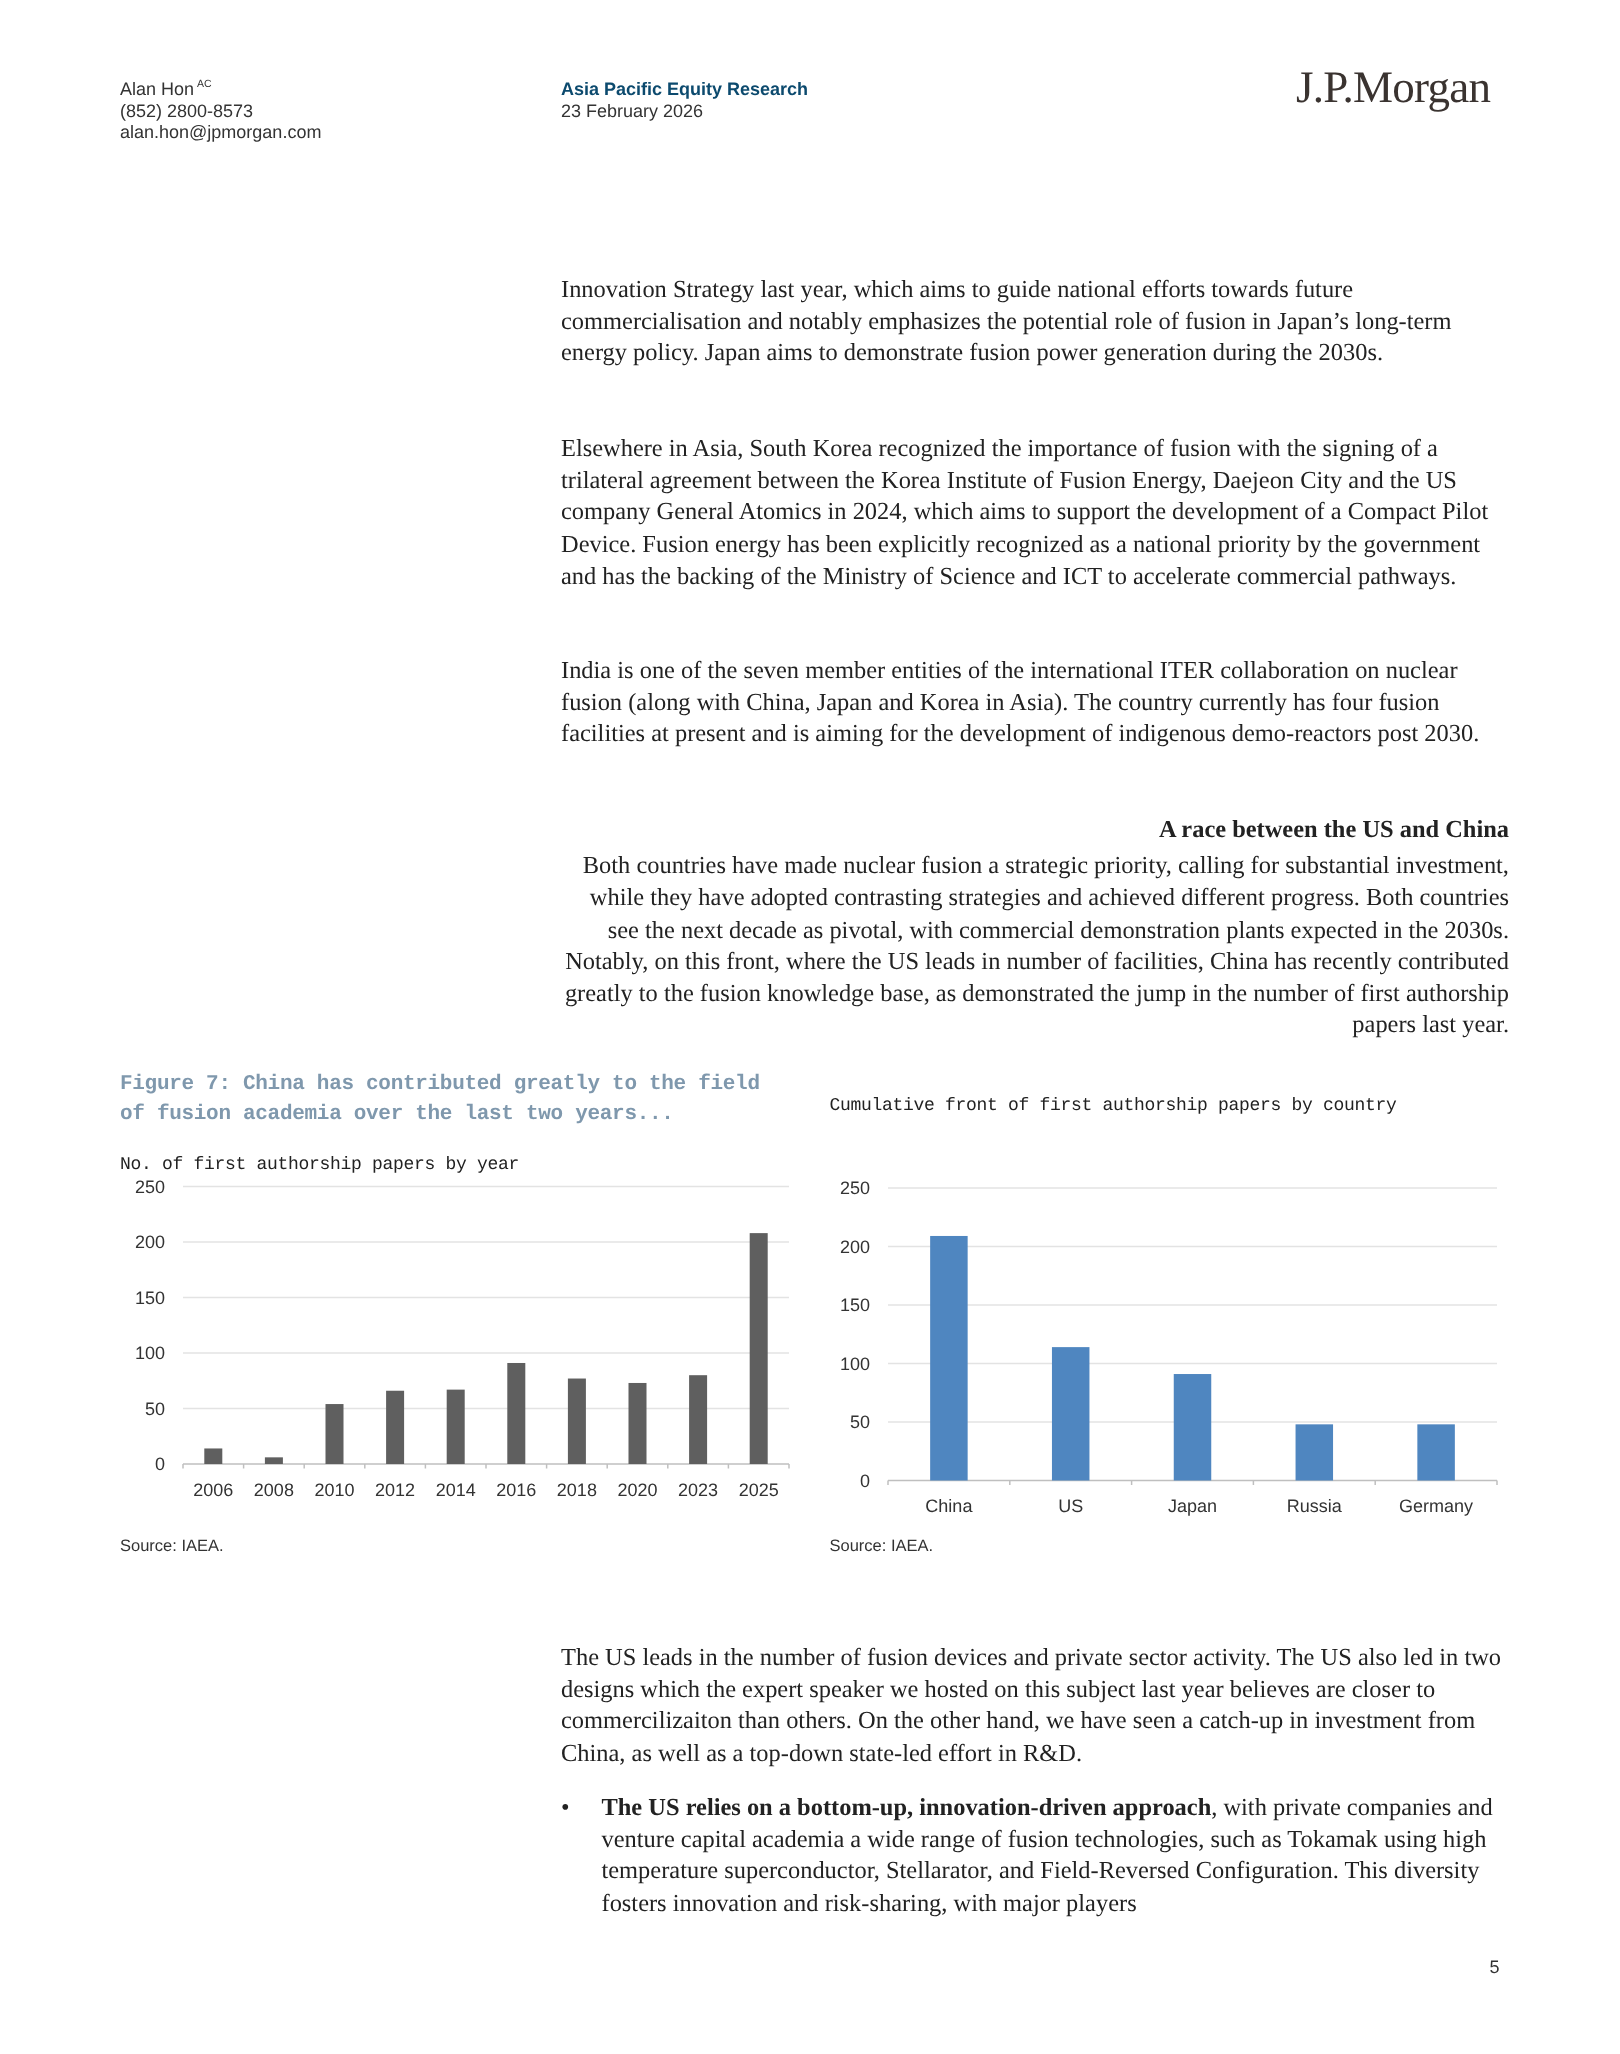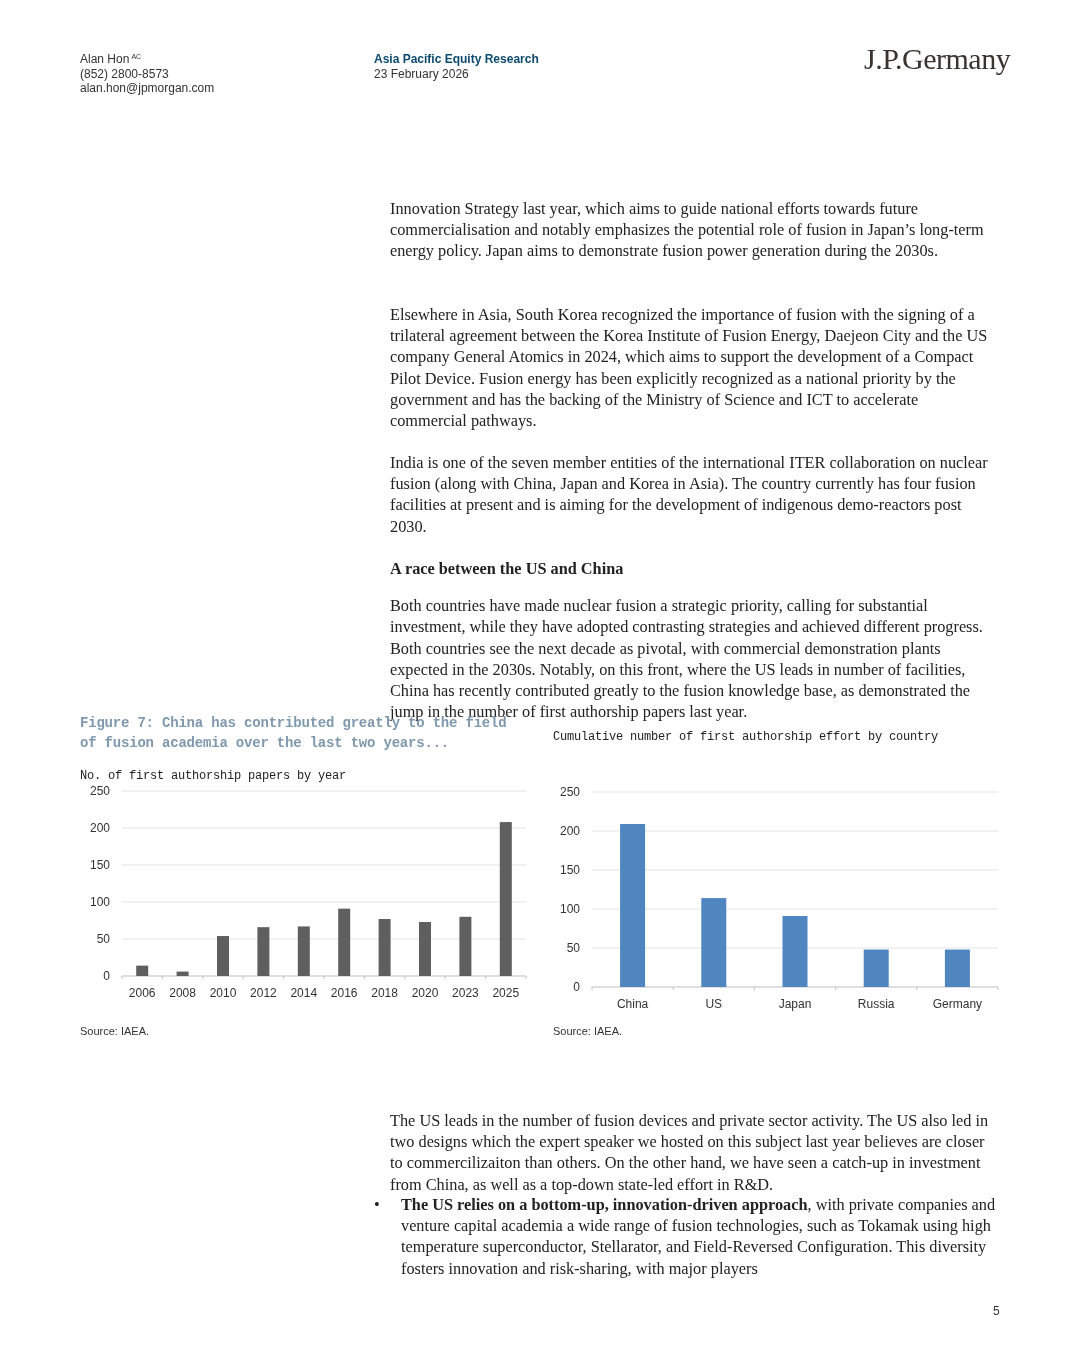--- a/index.html
+++ b/index.html
@@ -3,21 +3,21 @@
 <meta charset="utf-8">
 <style>
   html, body { margin:0; padding:0; background:#ffffff; }
   body { width:1080px; height:1369px; position:relative; overflow:hidden; font-family:"Liberation Sans", sans-serif; color:#222; }
   .hdr-left { position:absolute; left:80px; top:52px; font-size:12px; line-height:14.5px; color:#333; }
   .hdr-left sup { font-size:7px; vertical-align:top; position:relative; top:-2px; margin-left:2px; }
   .hdr-mid { position:absolute; left:374px; top:52px; font-size:12px; line-height:14.5px; color:#333; }
   .hdr-mid .dept { color:#0c4a6e; font-weight:bold; }
   .logo { position:absolute; left:864px; top:42px; font-family:"Liberation Serif", serif; font-size:30px; color:#3a3330; letter-spacing:-0.5px; }
   .body-text { position:absolute; left:374px; width:632px; font-family:"Liberation Serif", serif; font-size:16.3px; line-height:21.2px; color:#222; }
-  .body-text p { margin:16px; }
+  .body-text p { margin:0; }
   .section-h { font-weight:bold; }
   .fig { position:absolute; top:714px;font-family:Liberation Mono, monospace; }
   .fig-title { font-size:14px; line-height:19.5px; color:#7f98ad; font-weight:bold; letter-spacing:-0.2px; }
   .fig-sub { font-size:12px; color:#222; margin-top:16px; letter-spacing:-0.2px; }
   .fig-source { position:absolute; font-size:11px; color:#333; }
   svg text { font-family:"Liberation Sans", sans-serif; }
   .bullet-wrap { position:absolute; left:374px; top:1194px; width:632px; font-family:"Liberation Serif", serif; font-size:16.3px; line-height:21.2px; color:#222; }
   .bullet-dot { position:absolute; left:0; top:0; }
   .bullet-text { margin-left:27px; }
   .page-num { position:absolute; left:993px; top:1304px; font-size:12px; color:#333; }
@@ -27,32 +27,32 @@
 
 <div class="hdr-left">
   <div><span>Alan Hon</span><sup>AC</sup></div>
   <div>(852) 2800-8573</div>
   <div>alan.hon@jpmorgan.com</div>
 </div>
 <div class="hdr-mid">
   <div class="dept">Asia Pacific Equity Research</div>
   <div>23 February 2026</div>
 </div>
-<div class="logo">J.P.Germany</div>
+<div class="logo">J.P.Morgan</div>
 
 <div class="body-text" style="top:182px;">
   <p>Innovation Strategy last year, which aims to guide national efforts towards future commercialisation and notably emphasizes the potential role of fusion in Japan’s long-term energy policy. Japan aims to demonstrate fusion power generation during the 2030s.</p>
 </div>
 <div class="body-text" style="top:288px;">
   <p>Elsewhere in Asia, South Korea recognized the importance of fusion with the signing of a trilateral agreement between the Korea Institute of Fusion Energy, Daejeon City and the US company General Atomics in 2024, which aims to support the development of a Compact Pilot Device. Fusion energy has been explicitly recognized as a national priority by the government and has the backing of the Ministry of Science and ICT to accelerate commercial pathways.</p>
 </div>
 <div class="body-text" style="top:436px;">
   <p>India is one of the seven member entities of the international ITER collaboration on nuclear fusion (along with China, Japan and Korea in Asia). The country currently has four fusion facilities at present and is aiming for the development of indigenous demo-reactors post 2030.</p>
 </div>
-<div class="body-text" style="top:542px;">
+<div class="body-text" style="top:542px;text-align:right;">
   <p class="section-h">A race between the US and China</p>
   <p style="margin-top:3px;">Both countries have made nuclear fusion a strategic priority, calling for substantial investment, while they have adopted contrasting strategies and achieved different progress. Both countries see the next decade as pivotal, with commercial demonstration plants expected in the 2030s. Notably, on this front, where the US leads in number of facilities, China has recently contributed greatly to the fusion knowledge base, as demonstrated the jump in the number of first authorship papers last year.</p>
 </div>
 
 <div class="fig" style="left:80px; width:450px;">
   <div class="fig-title">Figure 7: China has contributed greatly to the field of fusion academia over the last two years...</div>
   <div class="fig-sub">No. of first authorship papers by year</div>
 </div>
 <svg id="chart7" style="position:absolute; left:80px; top:780px;" width="450" height="230">
     <line x1="42" x2="446" y1="196" y2="196" stroke="#bfbfbf" stroke-width="1"></line>
@@ -95,21 +95,21 @@
     <rect x="379.4" y="136.8" width="12" height="59.19999999999999" fill="#5f5f5f"></rect>
     <text x="385.4" y="217" text-anchor="middle" font-size="12" fill="#333">2023</text>
     <line x1="405.59999999999997" x2="405.59999999999997" y1="196" y2="199" stroke="#bfbfbf" stroke-width="1"></line>
     <rect x="419.8" y="42.08000000000001" width="12" height="153.92" fill="#5f5f5f"></rect>
     <text x="425.8" y="217" text-anchor="middle" font-size="12" fill="#333">2025</text>
     <line x1="446" x2="446" y1="196" y2="199" stroke="#bfbfbf" stroke-width="1"></line>
   </svg>
 <div class="fig-source" style="left:80px; top:1025px;">Source: IAEA.</div>
 
 <div class="fig" style="left:553px; width:450px;">
-  <div class="fig-sub">Cumulative number of first authorship effort by country</div>
+  <div class="fig-sub">Cumulative front of first authorship papers by country</div>
 </div>
 <svg id="chart8" style="position:absolute; left:553px; top:780px;" width="450" height="240">
     <line x1="39" x2="445" y1="207" y2="207" stroke="#bfbfbf" stroke-width="1"></line>
     <text x="27" y="211" text-anchor="end" font-size="12" fill="#333">0</text>
     <line x1="39" x2="445" y1="168" y2="168" stroke="#e3e3e3" stroke-width="1"></line>
     <text x="27" y="172" text-anchor="end" font-size="12" fill="#333">50</text>
     <line x1="39" x2="445" y1="129" y2="129" stroke="#e3e3e3" stroke-width="1"></line>
     <text x="27" y="133" text-anchor="end" font-size="12" fill="#333">100</text>
     <line x1="39" x2="445" y1="90" y2="90" stroke="#e3e3e3" stroke-width="1"></line>
     <text x="27" y="94" text-anchor="end" font-size="12" fill="#333">150</text>

